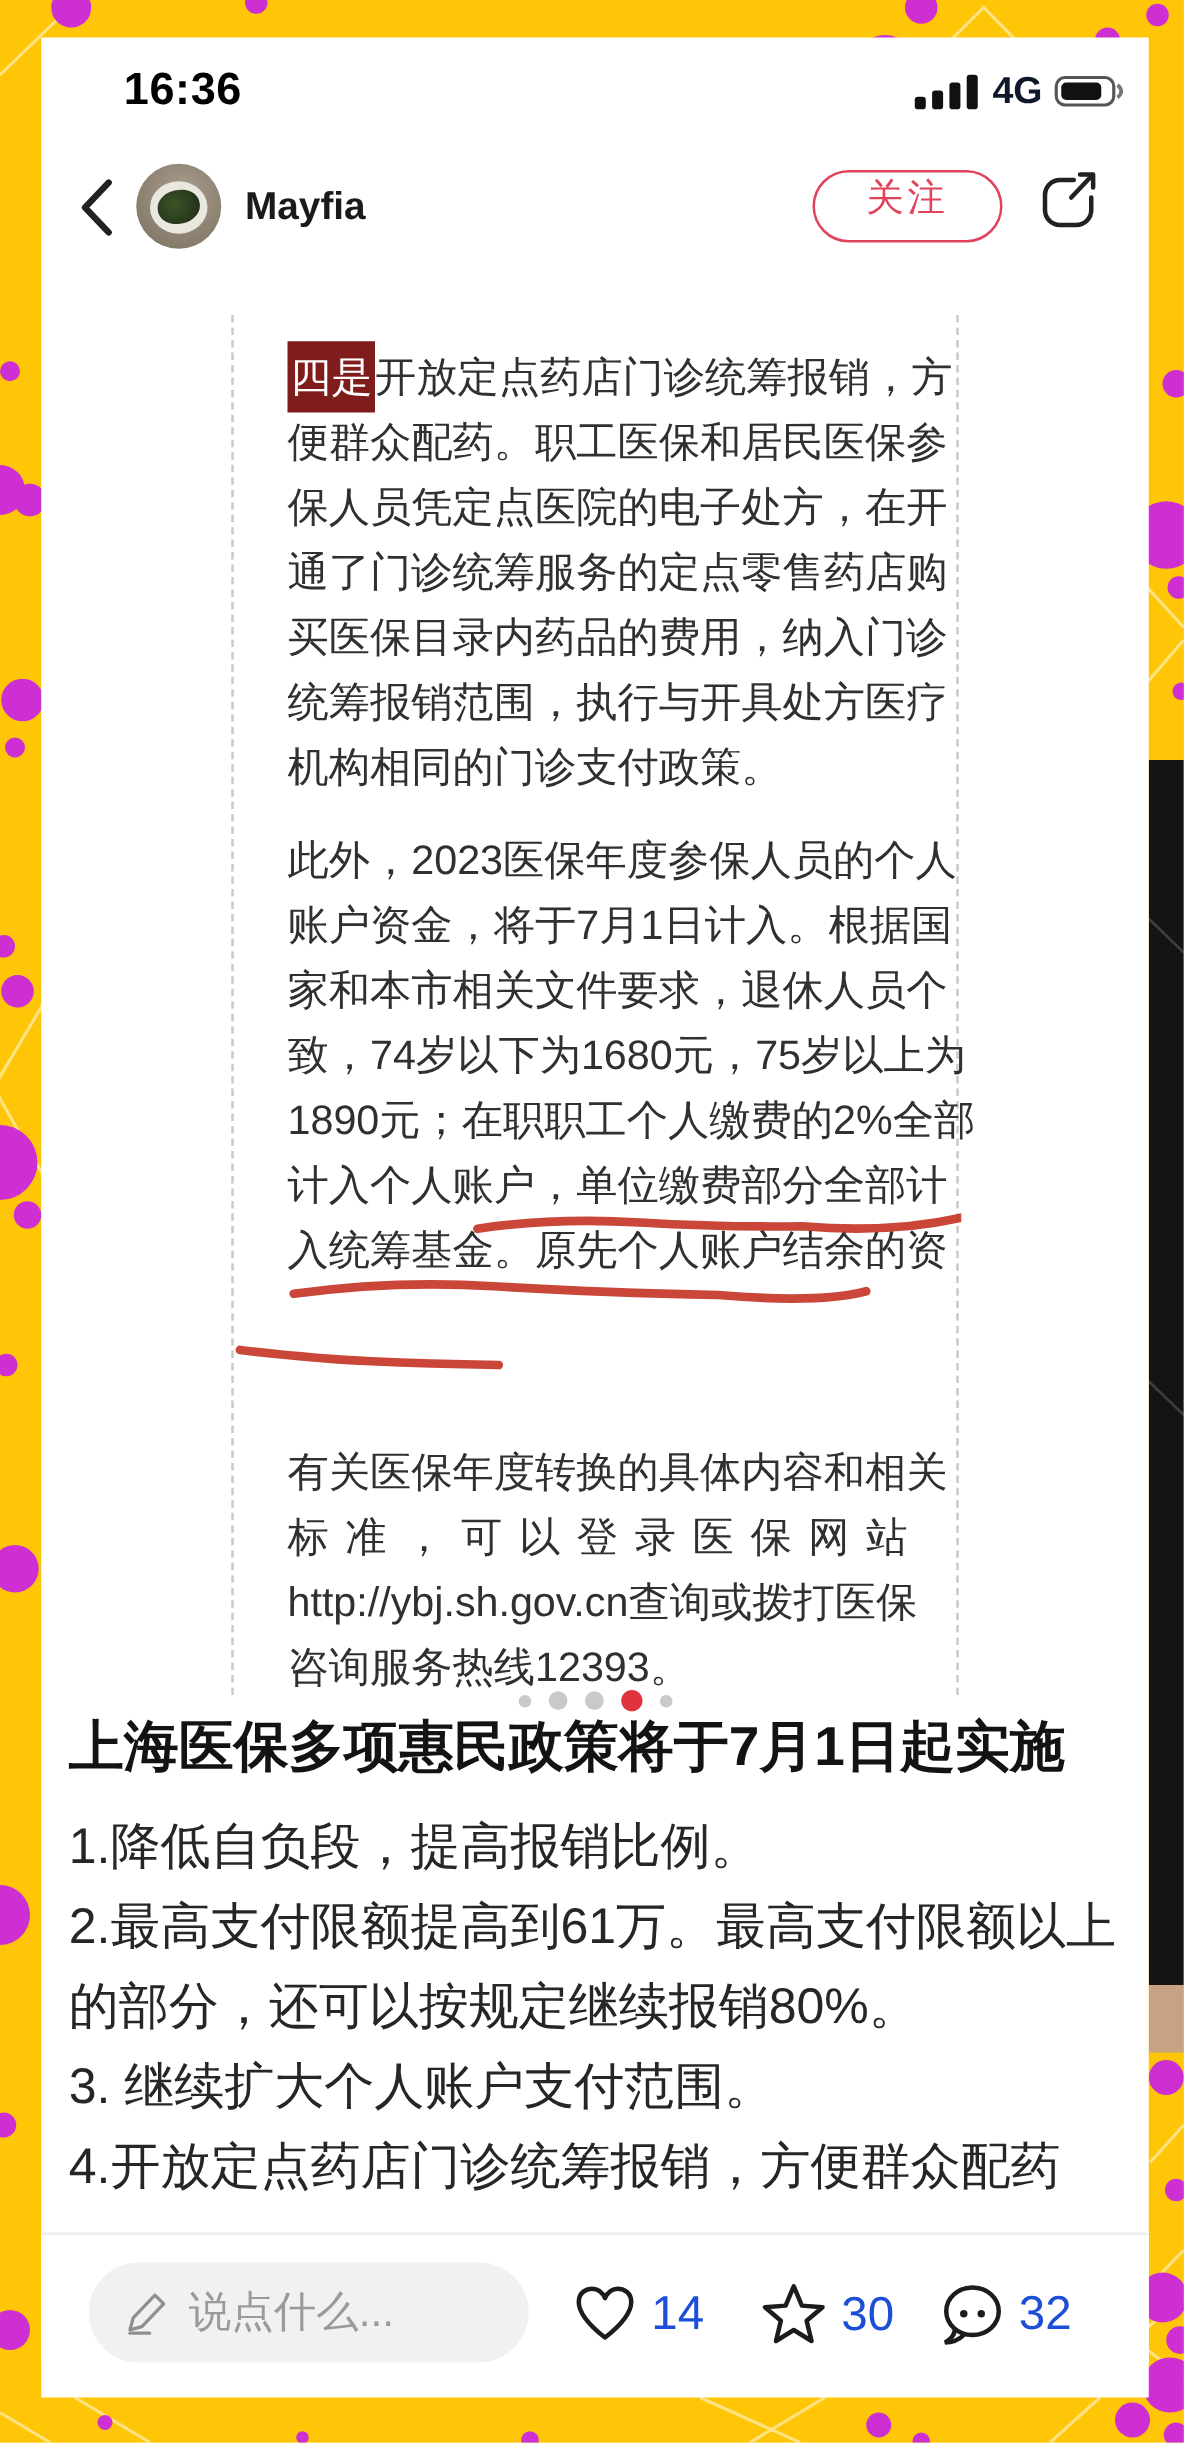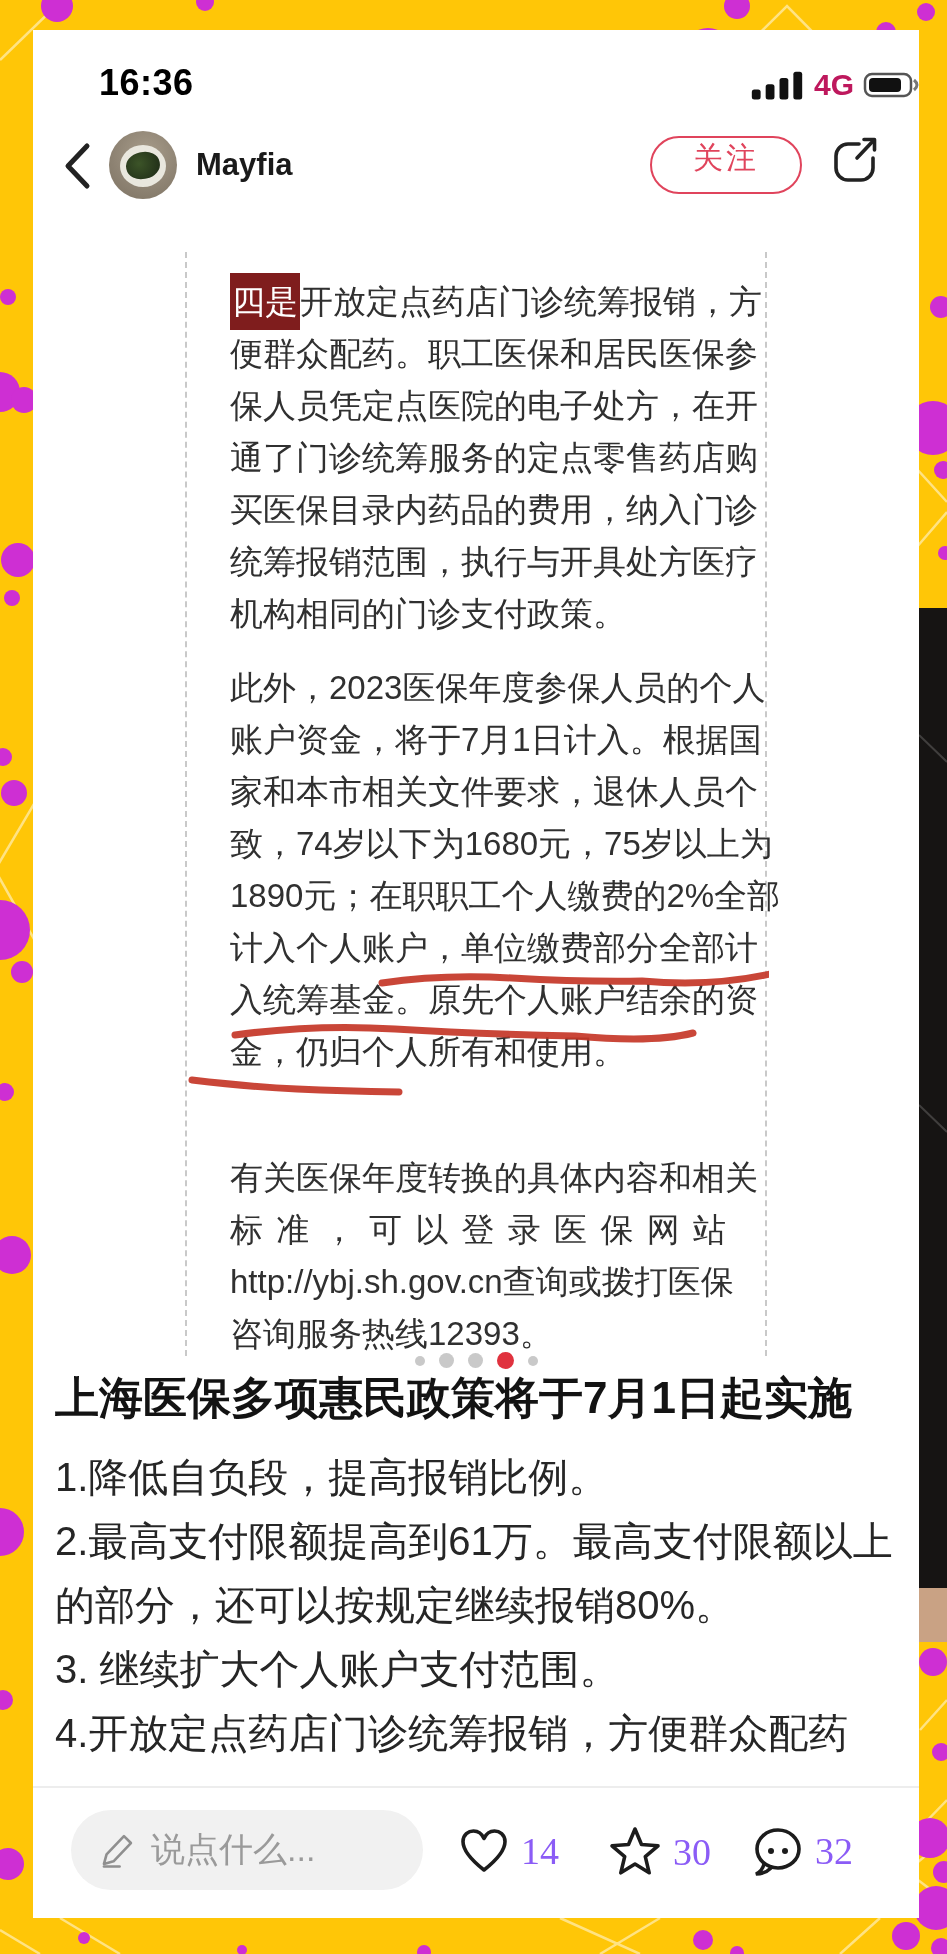--- a/index.html
+++ b/index.html
@@ -2,24 +2,24 @@
 <html><head>
 <meta charset="utf-8">
 <style>
   html,body{margin:0;padding:0;}
   body{width:947px;height:1954px;position:relative;overflow:hidden;
        background:#FFC607;font-family:"Liberation Sans","DejaVu Sans",sans-serif;}
   #bg-decor{position:absolute;left:0;top:0;z-index:0;}
   .card{position:absolute;left:33px;top:30px;width:886px;height:1888px;background:#ffffff;z-index:2;}
 
   
-  .statusbar{position:absolute;left:0;top:12px;width:100%;height:90px;padding-left:20px;}
+  .statusbar{position:absolute;left:0;top:0;width:100%;height:90px;}
   .time{position:absolute;left:66px;top:20px;font-size:36px;font-weight:700;color:#000;letter-spacing:.5px;}
   .sb-right{position:absolute;right:16px;top:26px;display:flex;align-items:center;gap:9px;}
-  .net-label{font-size:30px;font-weight:600;color:#be185d;}
+  .net-label{font-size:30px;font-weight:600;color:#0f172a;}
 
   
   .nav{position:absolute;left:0;top:96px;width:100%;height:80px;}
   .back{position:absolute;left:30px;top:16px;width:28px;height:48px;}
   .avatar{position:absolute;left:76px;top:5px;width:68px;height:68px;border-radius:50%;
           background:radial-gradient(circle at 55% 35%,#a89d8b 0%,#8f8474 55%,#7b7161 100%);overflow:hidden;}
   .avatar .bowl{position:absolute;left:11px;top:14px;width:46px;height:42px;border-radius:50%;background:#e9e7de;}
   .avatar .leaves{position:absolute;left:17px;top:21px;width:34px;height:27px;border-radius:48%;
           background:radial-gradient(circle at 40% 40%,#3c5428,#24331a 75%);transform:rotate(-12deg);}
   .uname{position:absolute;left:163px;top:5px;height:68px;line-height:68px;font-size:31px;font-weight:600;color:#1a1a1a;}
@@ -53,21 +53,21 @@
   .body-lines{position:absolute;left:22px;top:1418px;width:842px;color:#262626;font-size:40px;}
   .bline{height:64px;line-height:58px;white-space:nowrap;text-align:left;}
 
   
   .footer{position:absolute;left:0;top:1756px;width:100%;height:104px;background:#ffffff;
           border-top:2px solid #ededed;box-sizing:border-box;z-index:5;}
   .comment-pill{position:absolute;left:38px;top:22px;width:352px;height:80px;border-radius:40px;
           background:#f1f1f1;display:flex;align-items:center;padding-left:26px;box-sizing:border-box;gap:14px;}
   .comment-pill .ph{font-size:34px;color:#9a9a9a;}
   .act{position:absolute;top:38px;display:flex;align-items:center;gap:10px;}
-  .act .cnt{font-size:38px;color:#8b5cf6;line-height:50px;font-family:Liberation Serif, serif;}
+  .act .cnt{font-size:38px;color:#1d4ed8;line-height:50px;}
   #act-like{left:424px;} #act-collect{left:574px;} #act-comment{left:718px;}
 </style>
 </head>
 <body>
 
 <svg id="bg-decor" width="947" height="1954">
   <rect x="0" y="0" width="947" height="1954" fill="#FFC607"></rect>
 
   <rect x="919" y="608" width="28" height="980" fill="#161413"></rect>
   <rect x="919" y="1588" width="28" height="54" fill="#C9A284"></rect>
@@ -174,21 +174,20 @@
         <div class="tline tlast">机构相同的门诊支付政策。</div>
       </div>
     <div class="para" id="para2">
         <div class="tline">此外，2023医保年度参保人员的个人</div>
         <div class="tline">账户资金，将于7月1日计入。根据国</div>
         <div class="tline">家和本市相关文件要求，退休人员个</div>
         <div class="tline">致，74岁以下为1680元，75岁以上为</div>
         <div class="tline">1890元；在职职工个人缴费的2%全部</div>
         <div class="tline">计入个人账户，单位缴费部分全部计</div>
         <div class="tline">入统筹基金。原先个人账户结余的资</div>
-        <div class="tline tlast">金，仍归个人所有和使用。</div>
       </div>
     <div class="para" id="para3">
         <div class="tline">有关医保年度转换的具体内容和相关</div>
         <div class="tline">标准，可以登录医保网站</div>
         <div class="tline">http://ybj.sh.gov.cn查询或拨打医保</div>
         <div class="tline tlast">咨询服务热线12393。</div>
       </div>
 
     <svg id="redlines" width="582" height="1104" viewBox="0 0 582 1104">
       <g stroke="#C53728" stroke-width="7" fill="none" stroke-linecap="round" opacity="0.92">

